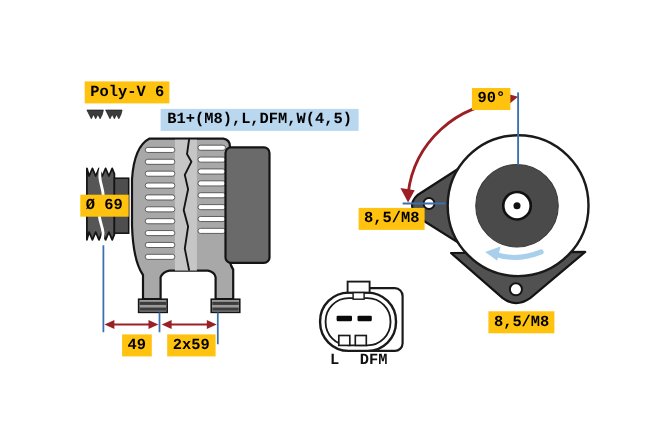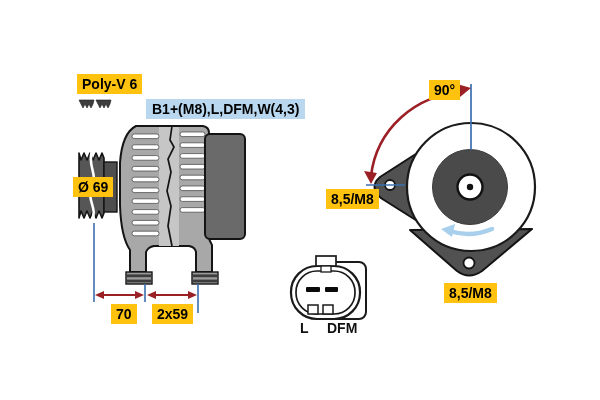--- a/index.html
+++ b/index.html
@@ -1,18 +1,18 @@
 <!DOCTYPE html>
 <html><head>
 <meta charset="utf-8">
 <style>
   html,body{margin:0;padding:0;background:#fff;}
   .stage{
     position:relative;width:600px;height:336px;background:#ffffff;overflow:hidden;
-    font-family:Liberation Sans, sans-serif;
+    font-family:Liberation Mono, monospace;
   }
   .stage svg{position:absolute;left:0;top:0;}
   .lbl{
     position:absolute;display:inline-block;
     background:#FFC20E;color:#000;
     font-weight:bold;font-size:14px;line-height:16px;
     padding:2px 5px;white-space:nowrap;
   }
   .lbl-blue{
     position:absolute;display:inline-block;
@@ -148,25 +148,25 @@
       </g>
       <g fill="#ffffff" stroke="#1a1a1a" stroke-width="1.5">
         <rect x="308" y="305" width="10" height="9"></rect>
         <rect x="323" y="305" width="10" height="9"></rect>
       </g>
     </g>
   </svg>
 
   <div class="lbl" style="left:77px;top:74px;">Poly-V 6</div>
 
-  <div class="lbl-blue" style="left:146px;top:99px;">B1+(M8),L,DFM,W(4,3)</div>
+  <div class="lbl-blue" style="left:146px;top:99px;">B1+(M8),L,DFM,W(4,5)</div>
 
   <div class="lbl" style="left:38px;top:177px;margin-left:35px;">Ø 69</div>
 
-  <div class="lbl" style="left:111px;top:304px;">70</div>
+  <div class="lbl" style="left:111px;top:304px;">49</div>
 
   <div class="lbl" style="left:152px;top:304px;">2x59</div>
 
   <div class="lbl" style="left:429px;top:80px;">90°</div>
 
   <div class="lbl" style="left:326px;top:189px;">8,5/M8</div>
 
   <div class="lbl" style="left:444px;top:283px;">8,5/M8</div>
 
   <div class="pin-text" style="left:300px;top:321px;">L</div>

